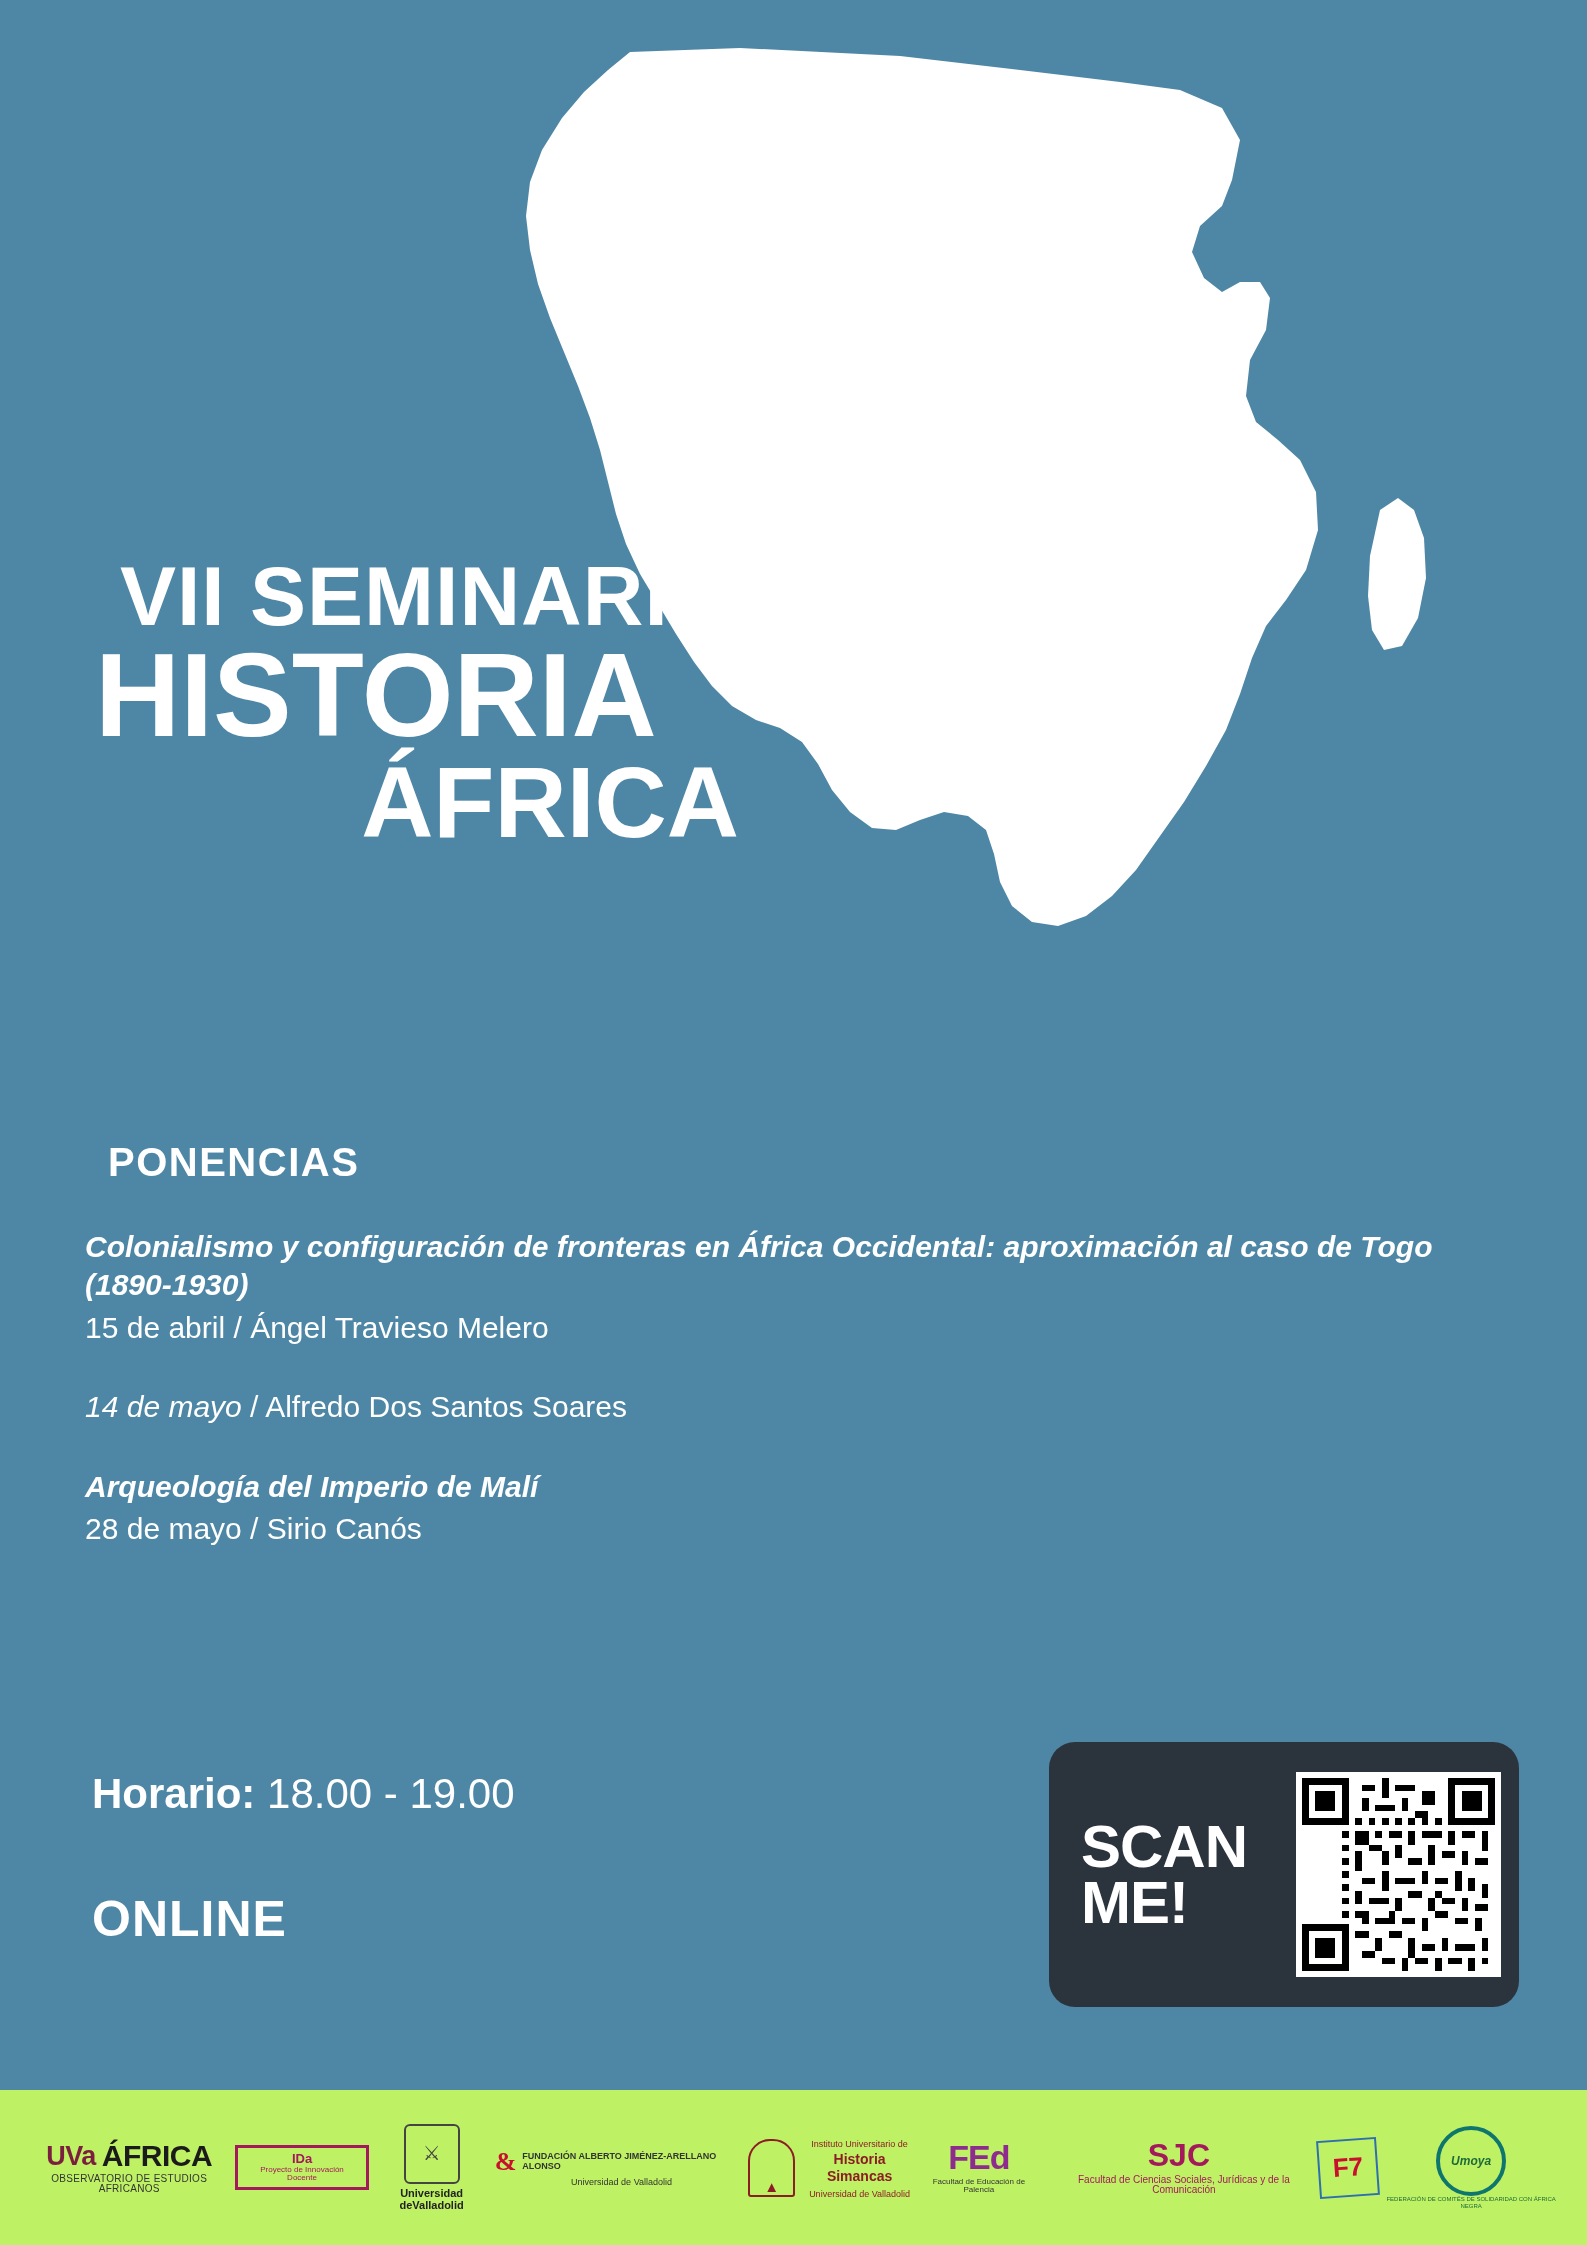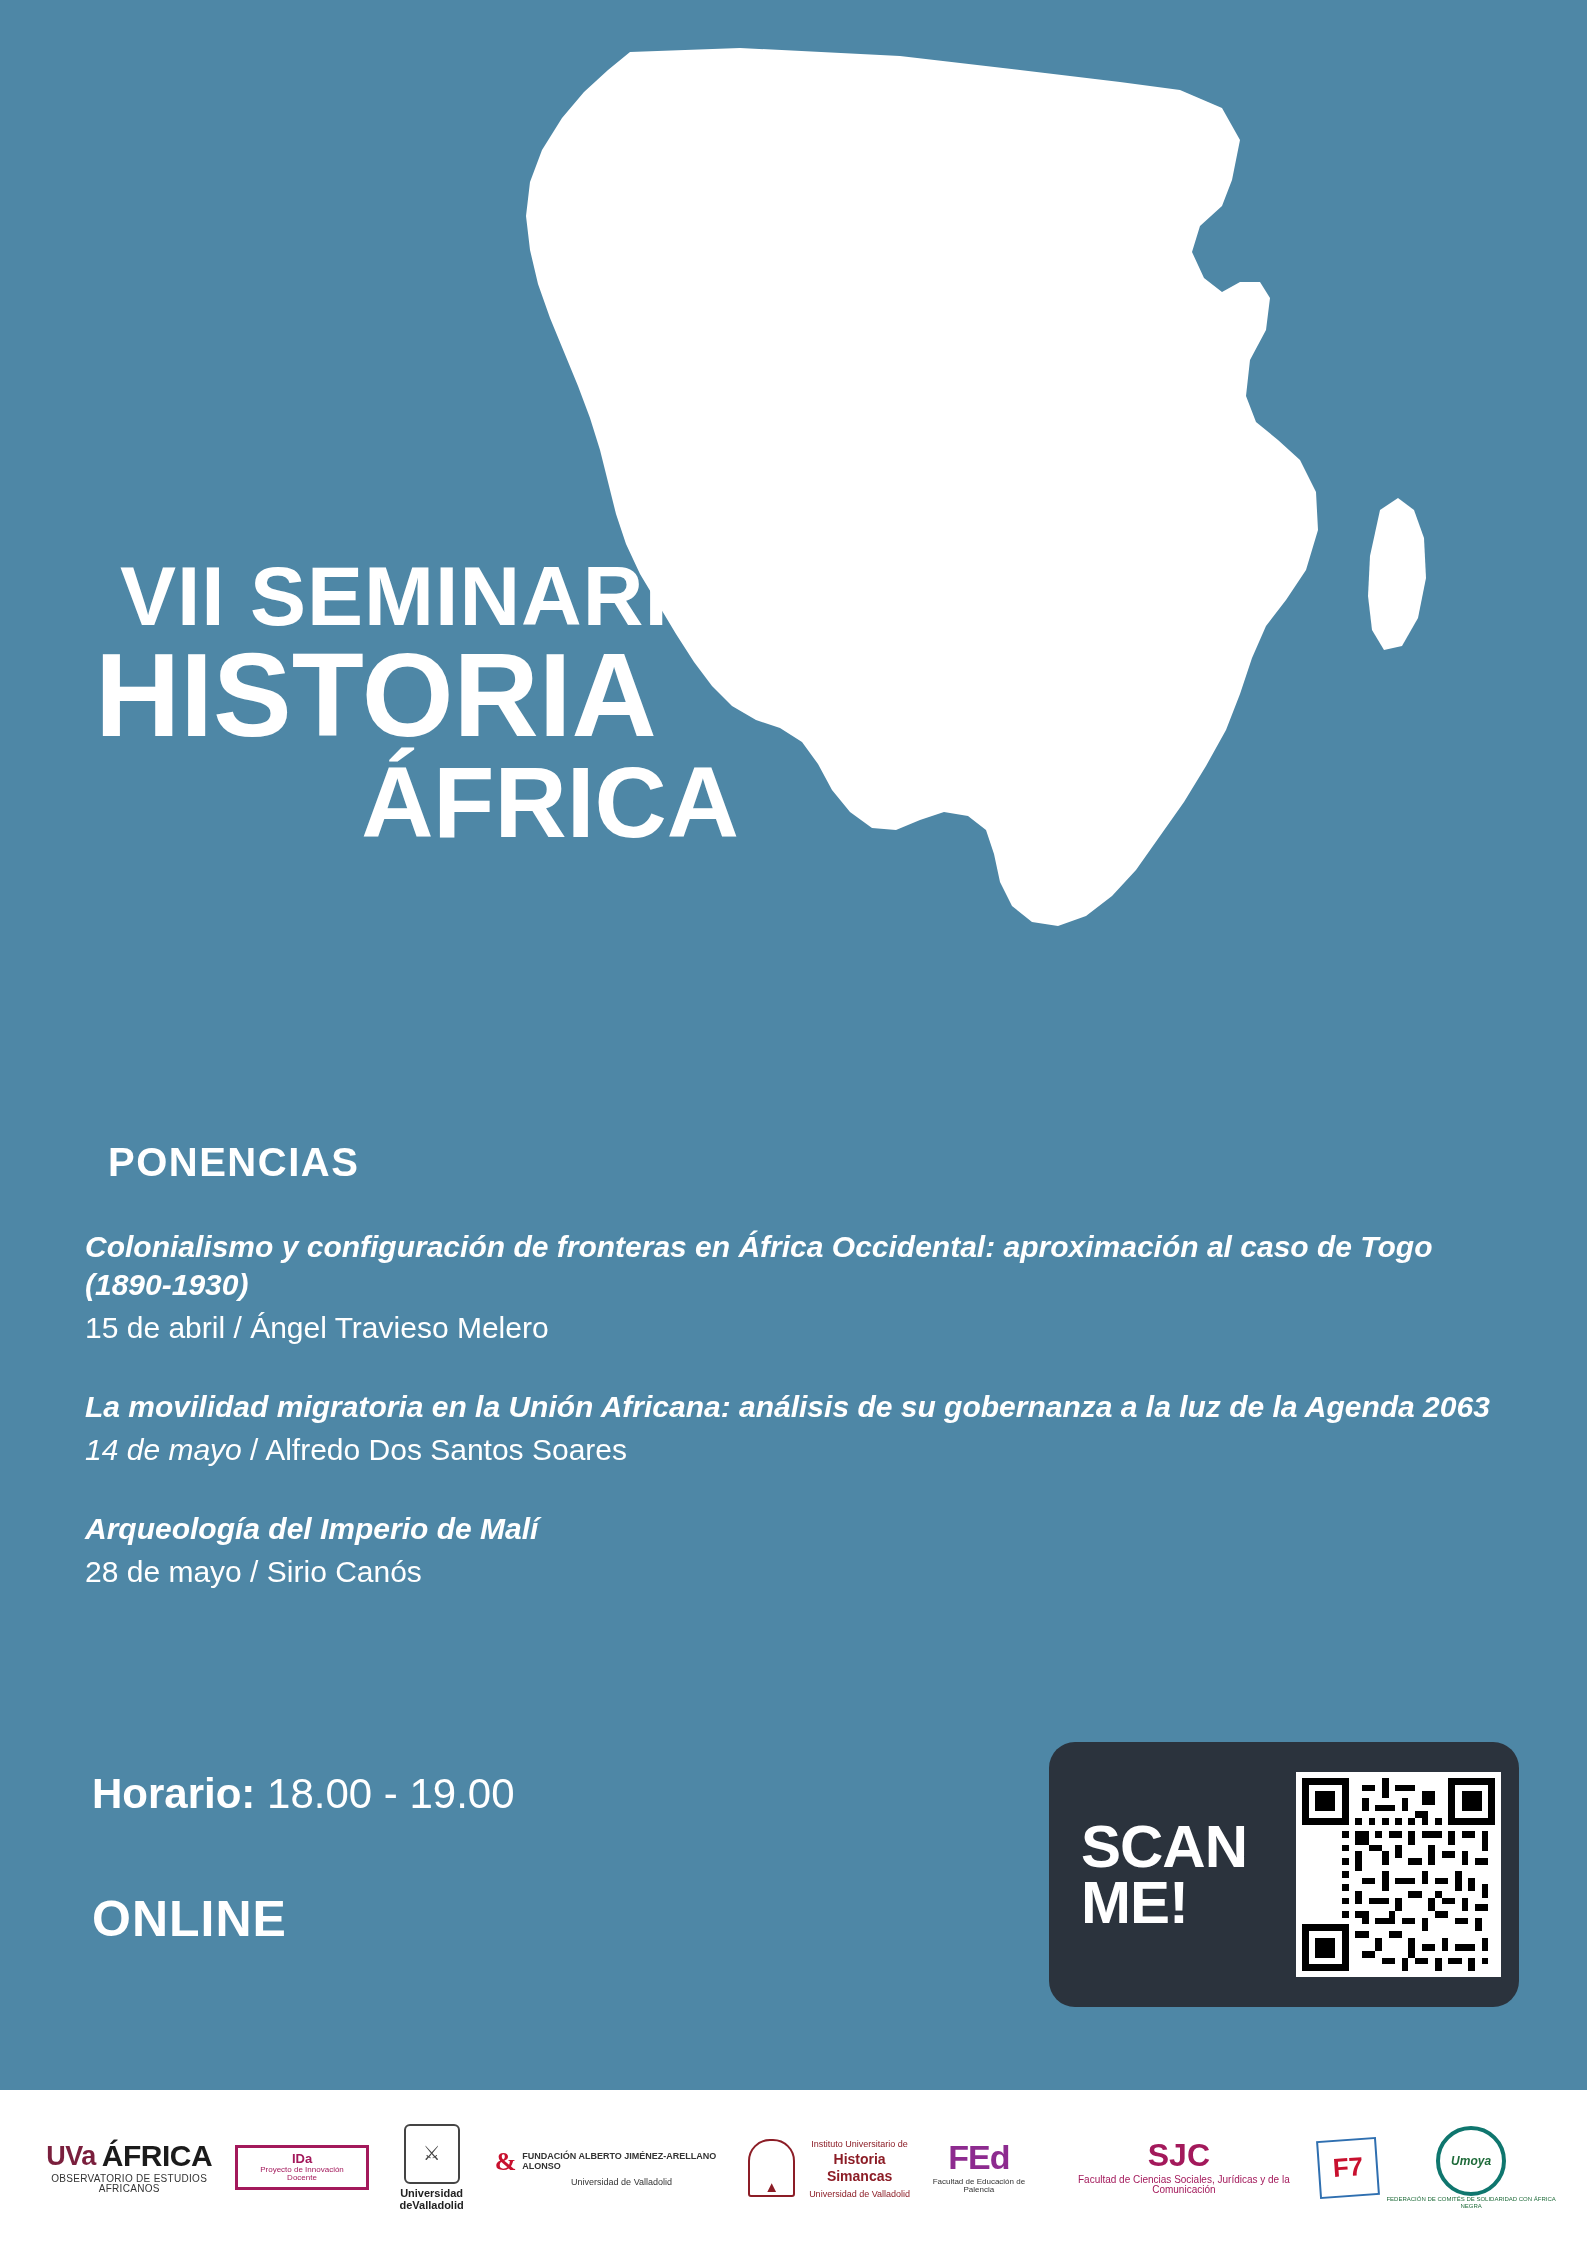--- a/index.html
+++ b/index.html
@@ -133,21 +133,21 @@
     padding:6px;
     box-sizing:border-box;
   }
   .qr-box svg { display:block; width:100%; height:100%; }
 
   
   .footer {
     position:absolute;
     left:0; bottom:0;
     width:1587px; height:155px;
-    background:#ffffff;
+    background:#bef264;
     display:flex;
     align-items:center;
     justify-content:space-around;
     padding:0 23px;
     box-sizing:border-box;
   }
   .logo {
     display:flex;
     flex-direction:column;
     align-items:center;
@@ -228,21 +228,20 @@
   <div class="talks">
 
     <div class="talk">
       <p class="talk-title">Colonialismo y configuración de fronteras en África Occidental: aproximación al caso de Togo (1890-1930)</p>
       <p class="talk-meta">
         <span>15 de abril</span><span> / </span><span>Ángel Travieso Melero</span>
       </p>
     </div>
 
     <div class="talk">
-      <p class="talk-title">La movilidad migratoria en la Unión Africana: análisis de su gobernanza a la luz de la Agenda 2063</p>
       <p class="talk-meta">
         <span class="date-it">14 de mayo</span><span> / </span><span>Alfredo Dos Santos Soares</span>
       </p>
     </div>
 
     <div class="talk">
       <p class="talk-title">Arqueología del Imperio de Malí</p>
       <p class="talk-meta">
         <span>28 de mayo</span><span> / </span><span>Sirio Canós</span>
       </p>

